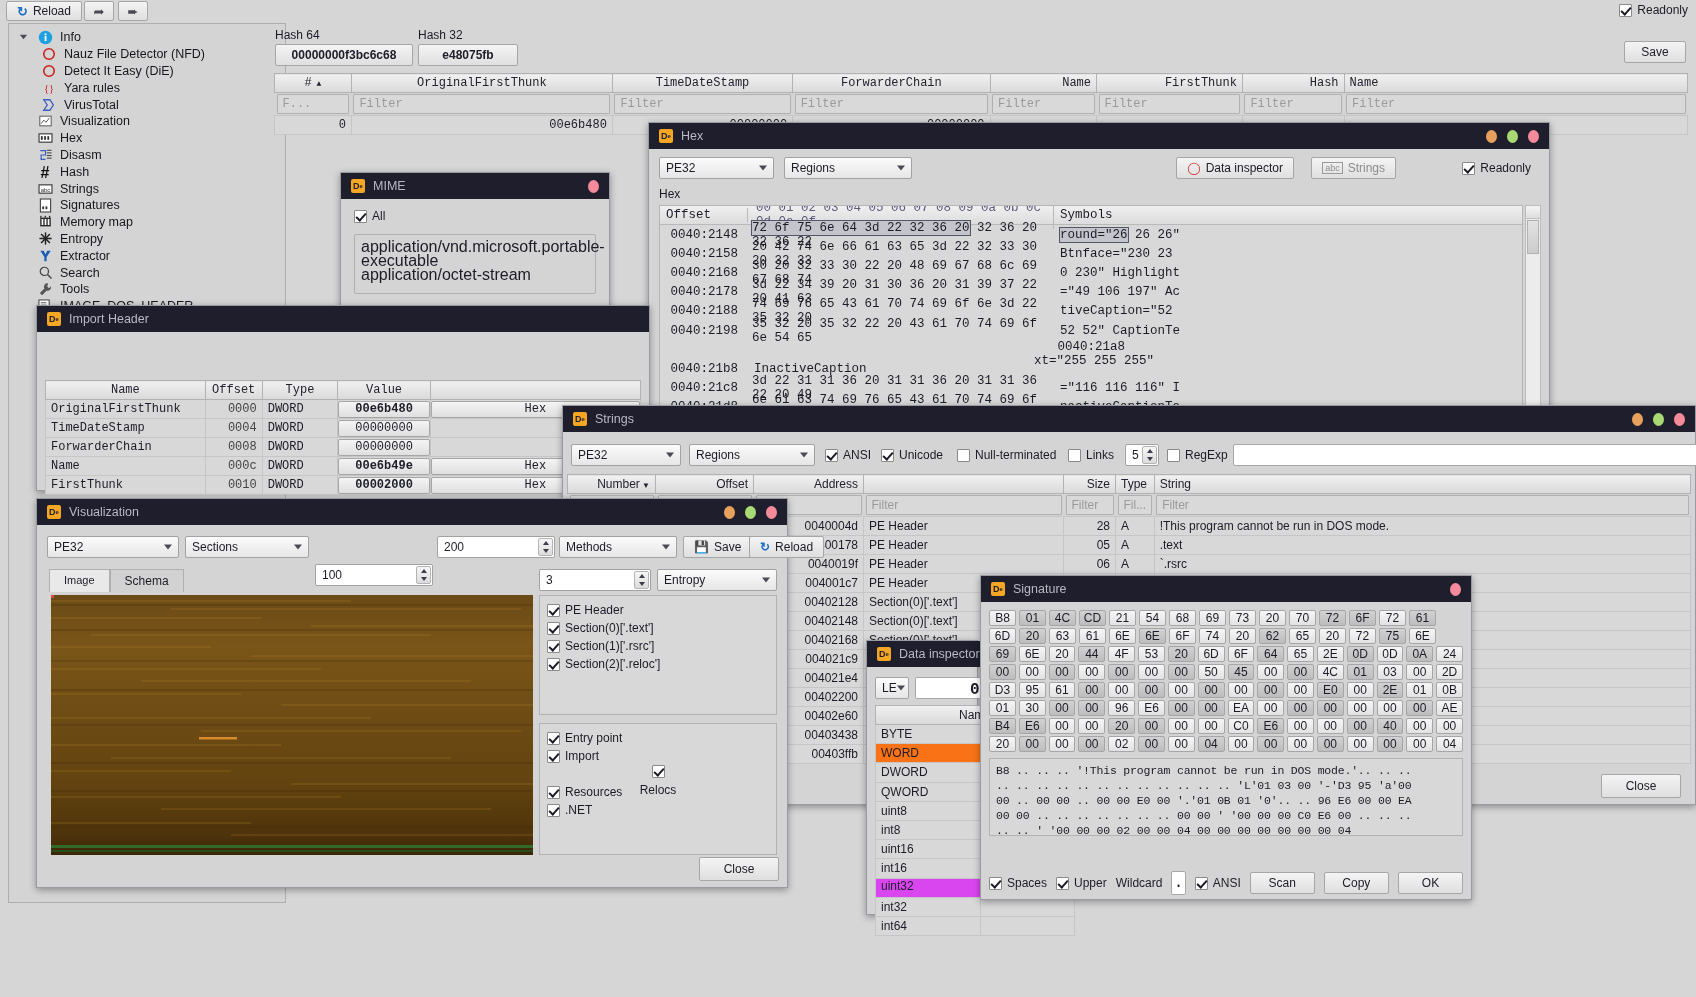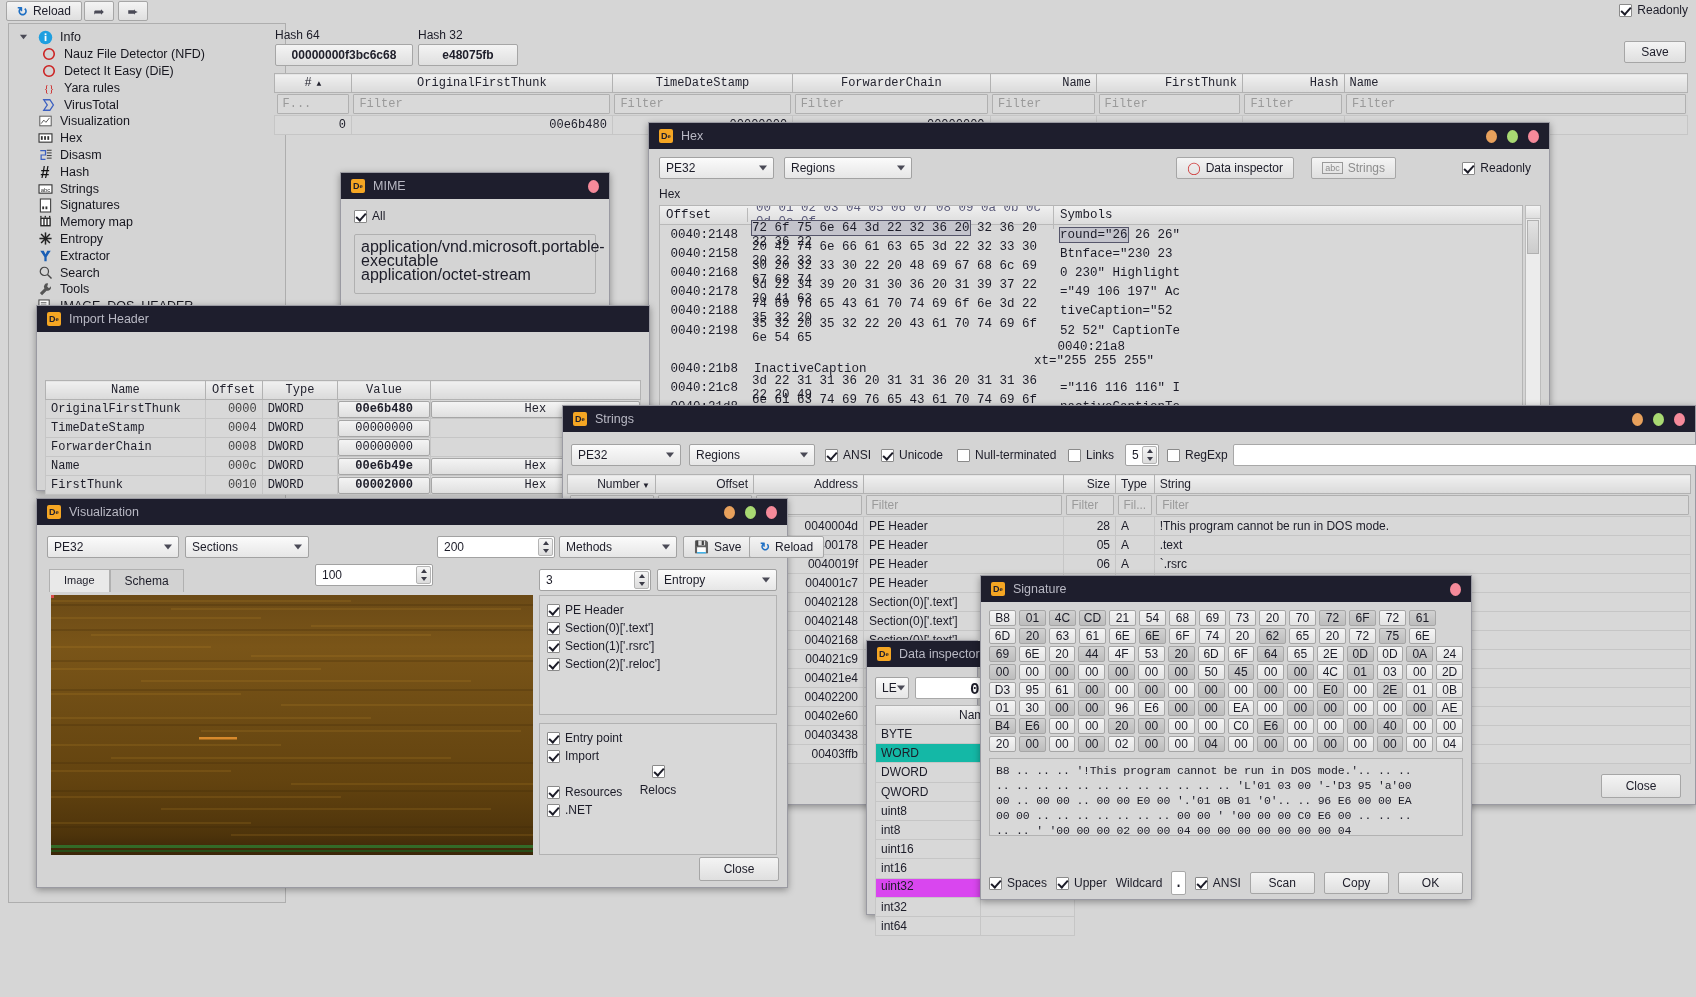--- a/index.html
+++ b/index.html
@@ -908,21 +908,21 @@
       </div>
     <div class="field mono" style="position:absolute;left:48px;top:10px;width:110px;height:22px;font-weight:bold;text-align:right;">00000</div>
     <div style="position:absolute;left:8px;top:38px;width:200px;">
       <div class="hdr" style="border:1px solid #b2b2b2;background:linear-gradient(#f0f0f0,#dadada);text-align:center;padding:2px 0;font-size:12px;">
         <span>Name</span></div>
       <div id="inspector-rows">
           <div style="display: flex; height: 19.2px; align-items: center; border-right: 1px solid rgb(198, 198, 198); border-bottom: 1px solid rgb(198, 198, 198); border-left: 1px solid rgb(198, 198, 198); border-image: initial; border-top: none; background: rgb(216, 216, 216);">
             <span style="padding-left:5px;width:104px;">BYTE</span>
             <span style="flex:1;border-left:1px solid #c6c6c6;height:100%;"></span>
           </div>
-          <div style="display: flex; height: 19.2px; align-items: center; border-right: 1px solid rgb(198, 198, 198); border-bottom: 1px solid rgb(198, 198, 198); border-left: 1px solid rgb(198, 198, 198); border-image: initial; border-top: none; background: #14b8a6;">
+          <div style="display: flex; height: 19.2px; align-items: center; border-right: 1px solid rgb(198, 198, 198); border-bottom: 1px solid rgb(198, 198, 198); border-left: 1px solid rgb(198, 198, 198); border-image: initial; border-top: none; background: #f97316;">
             <span style="padding-left:5px;width:104px;">WORD</span>
             <span style="flex:1;border-left:1px solid #c6c6c6;height:100%;"></span>
           </div>
           <div style="display: flex; height: 19.2px; align-items: center; border-right: 1px solid rgb(198, 198, 198); border-bottom: 1px solid rgb(198, 198, 198); border-left: 1px solid rgb(198, 198, 198); border-image: initial; border-top: none; background: rgb(216, 216, 216);">
             <span style="padding-left:5px;width:104px;">DWORD</span>
             <span style="flex:1;border-left:1px solid #c6c6c6;height:100%;"></span>
           </div>
           <div style="display: flex; height: 19.2px; align-items: center; border-right: 1px solid rgb(198, 198, 198); border-bottom: 1px solid rgb(198, 198, 198); border-left: 1px solid rgb(198, 198, 198); border-image: initial; border-top: none; background: rgb(216, 216, 216);">
             <span style="padding-left:5px;width:104px;">QWORD</span>
             <span style="flex:1;border-left:1px solid #c6c6c6;height:100%;"></span>

